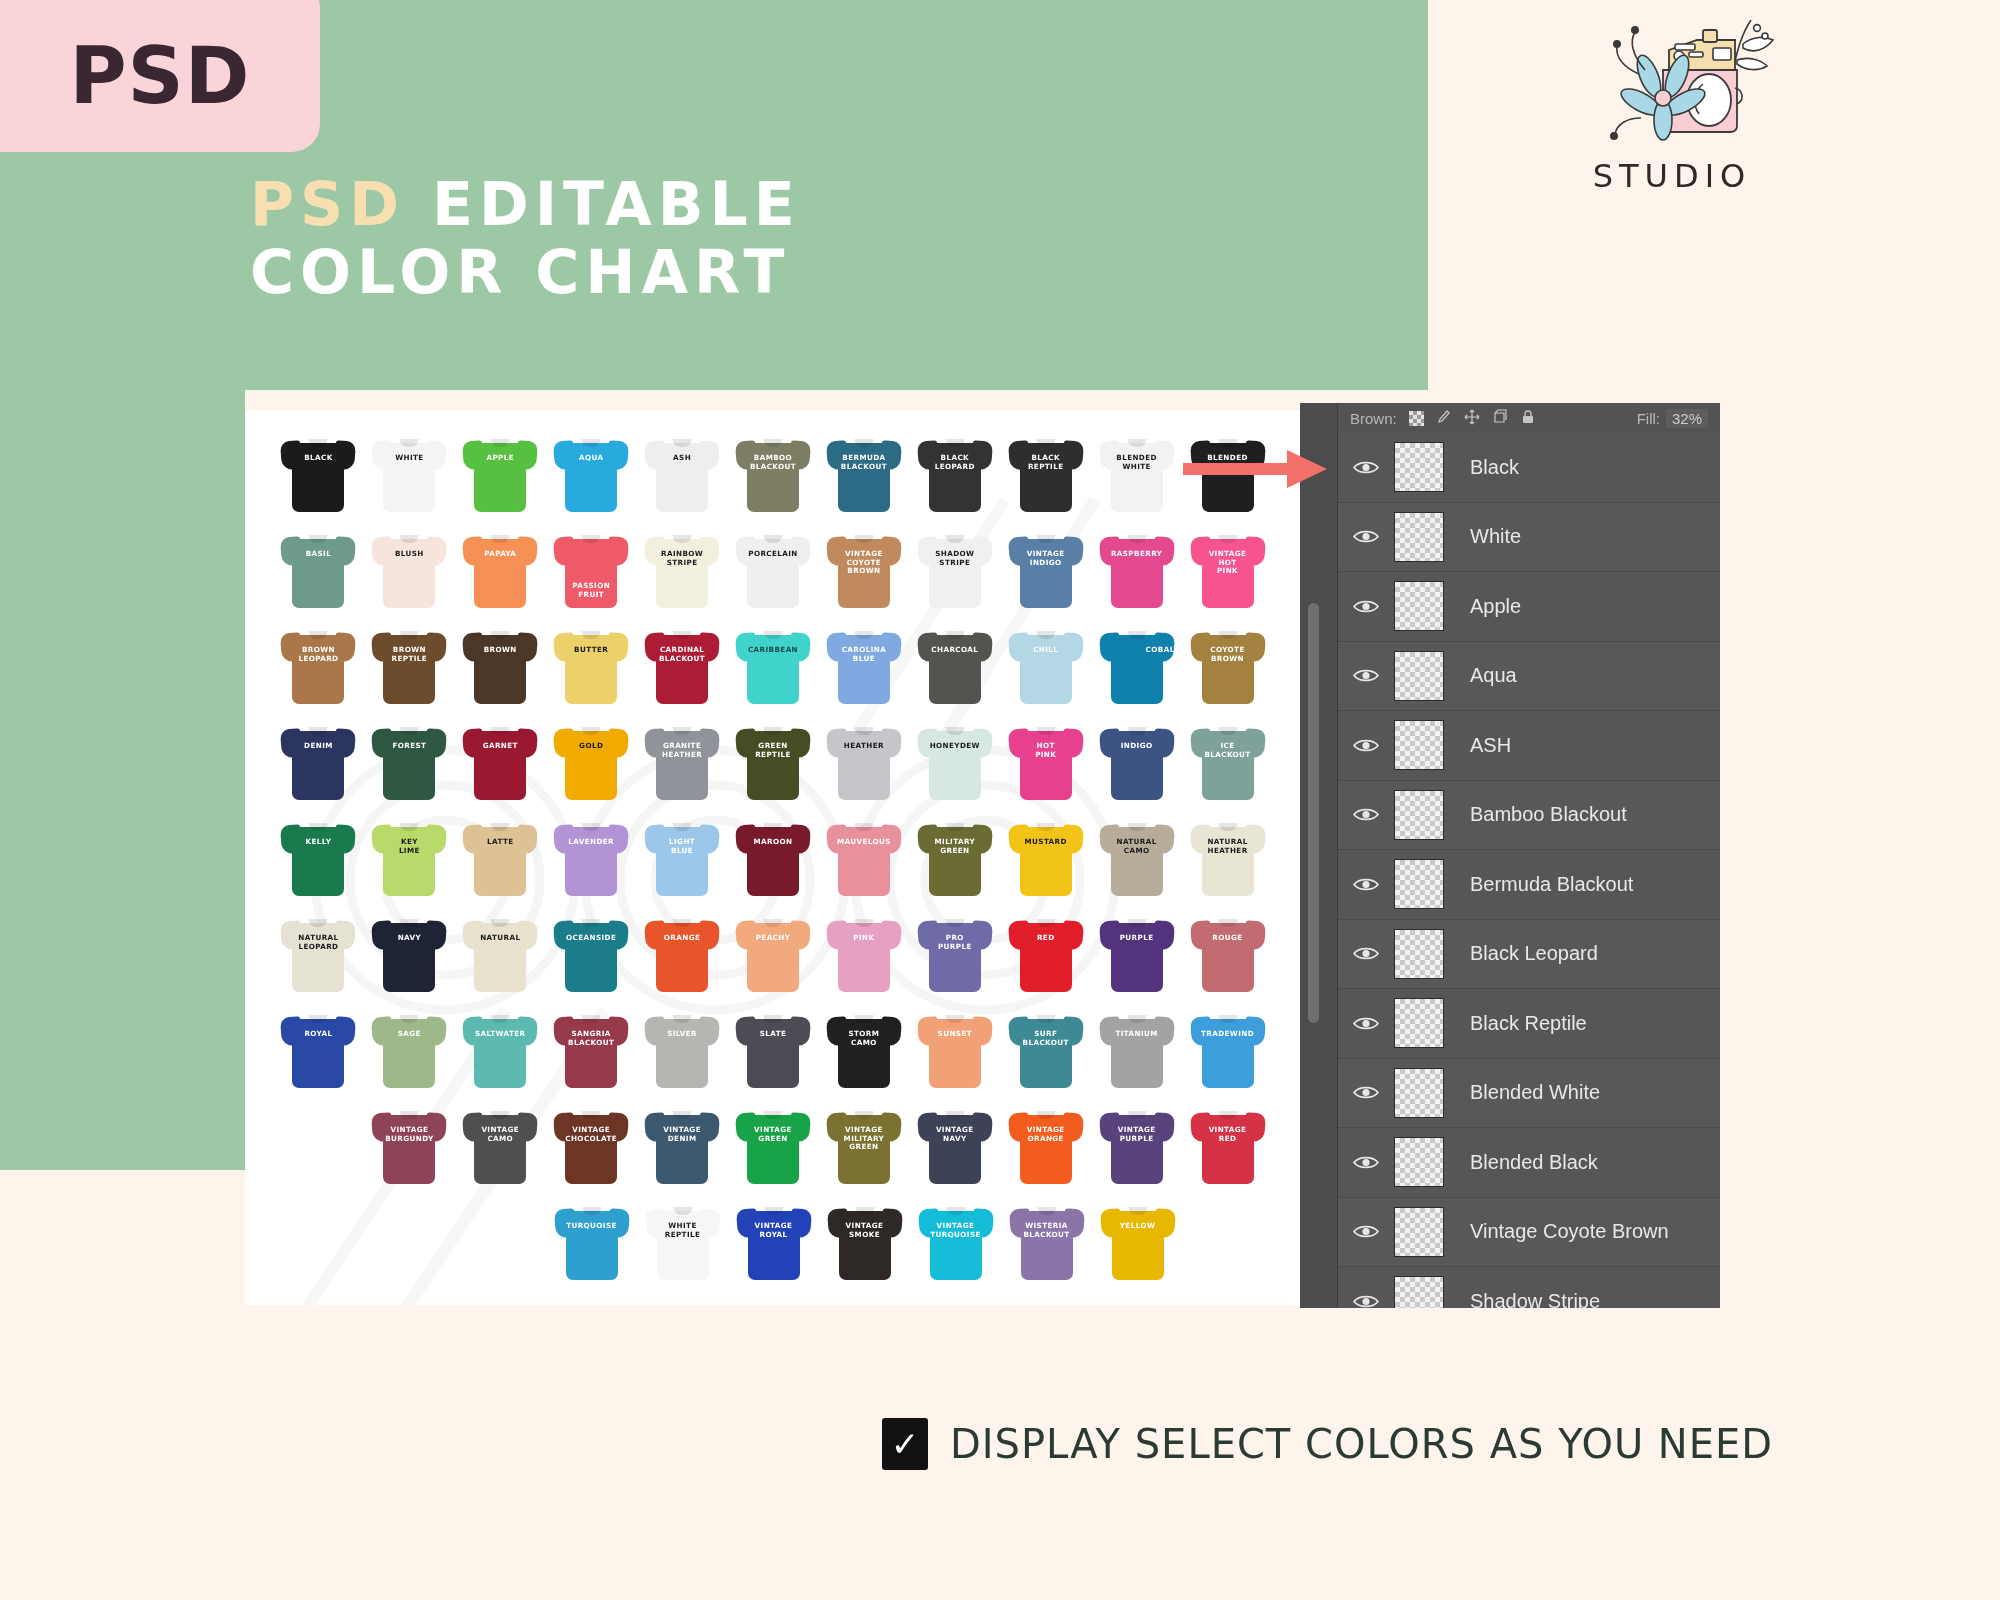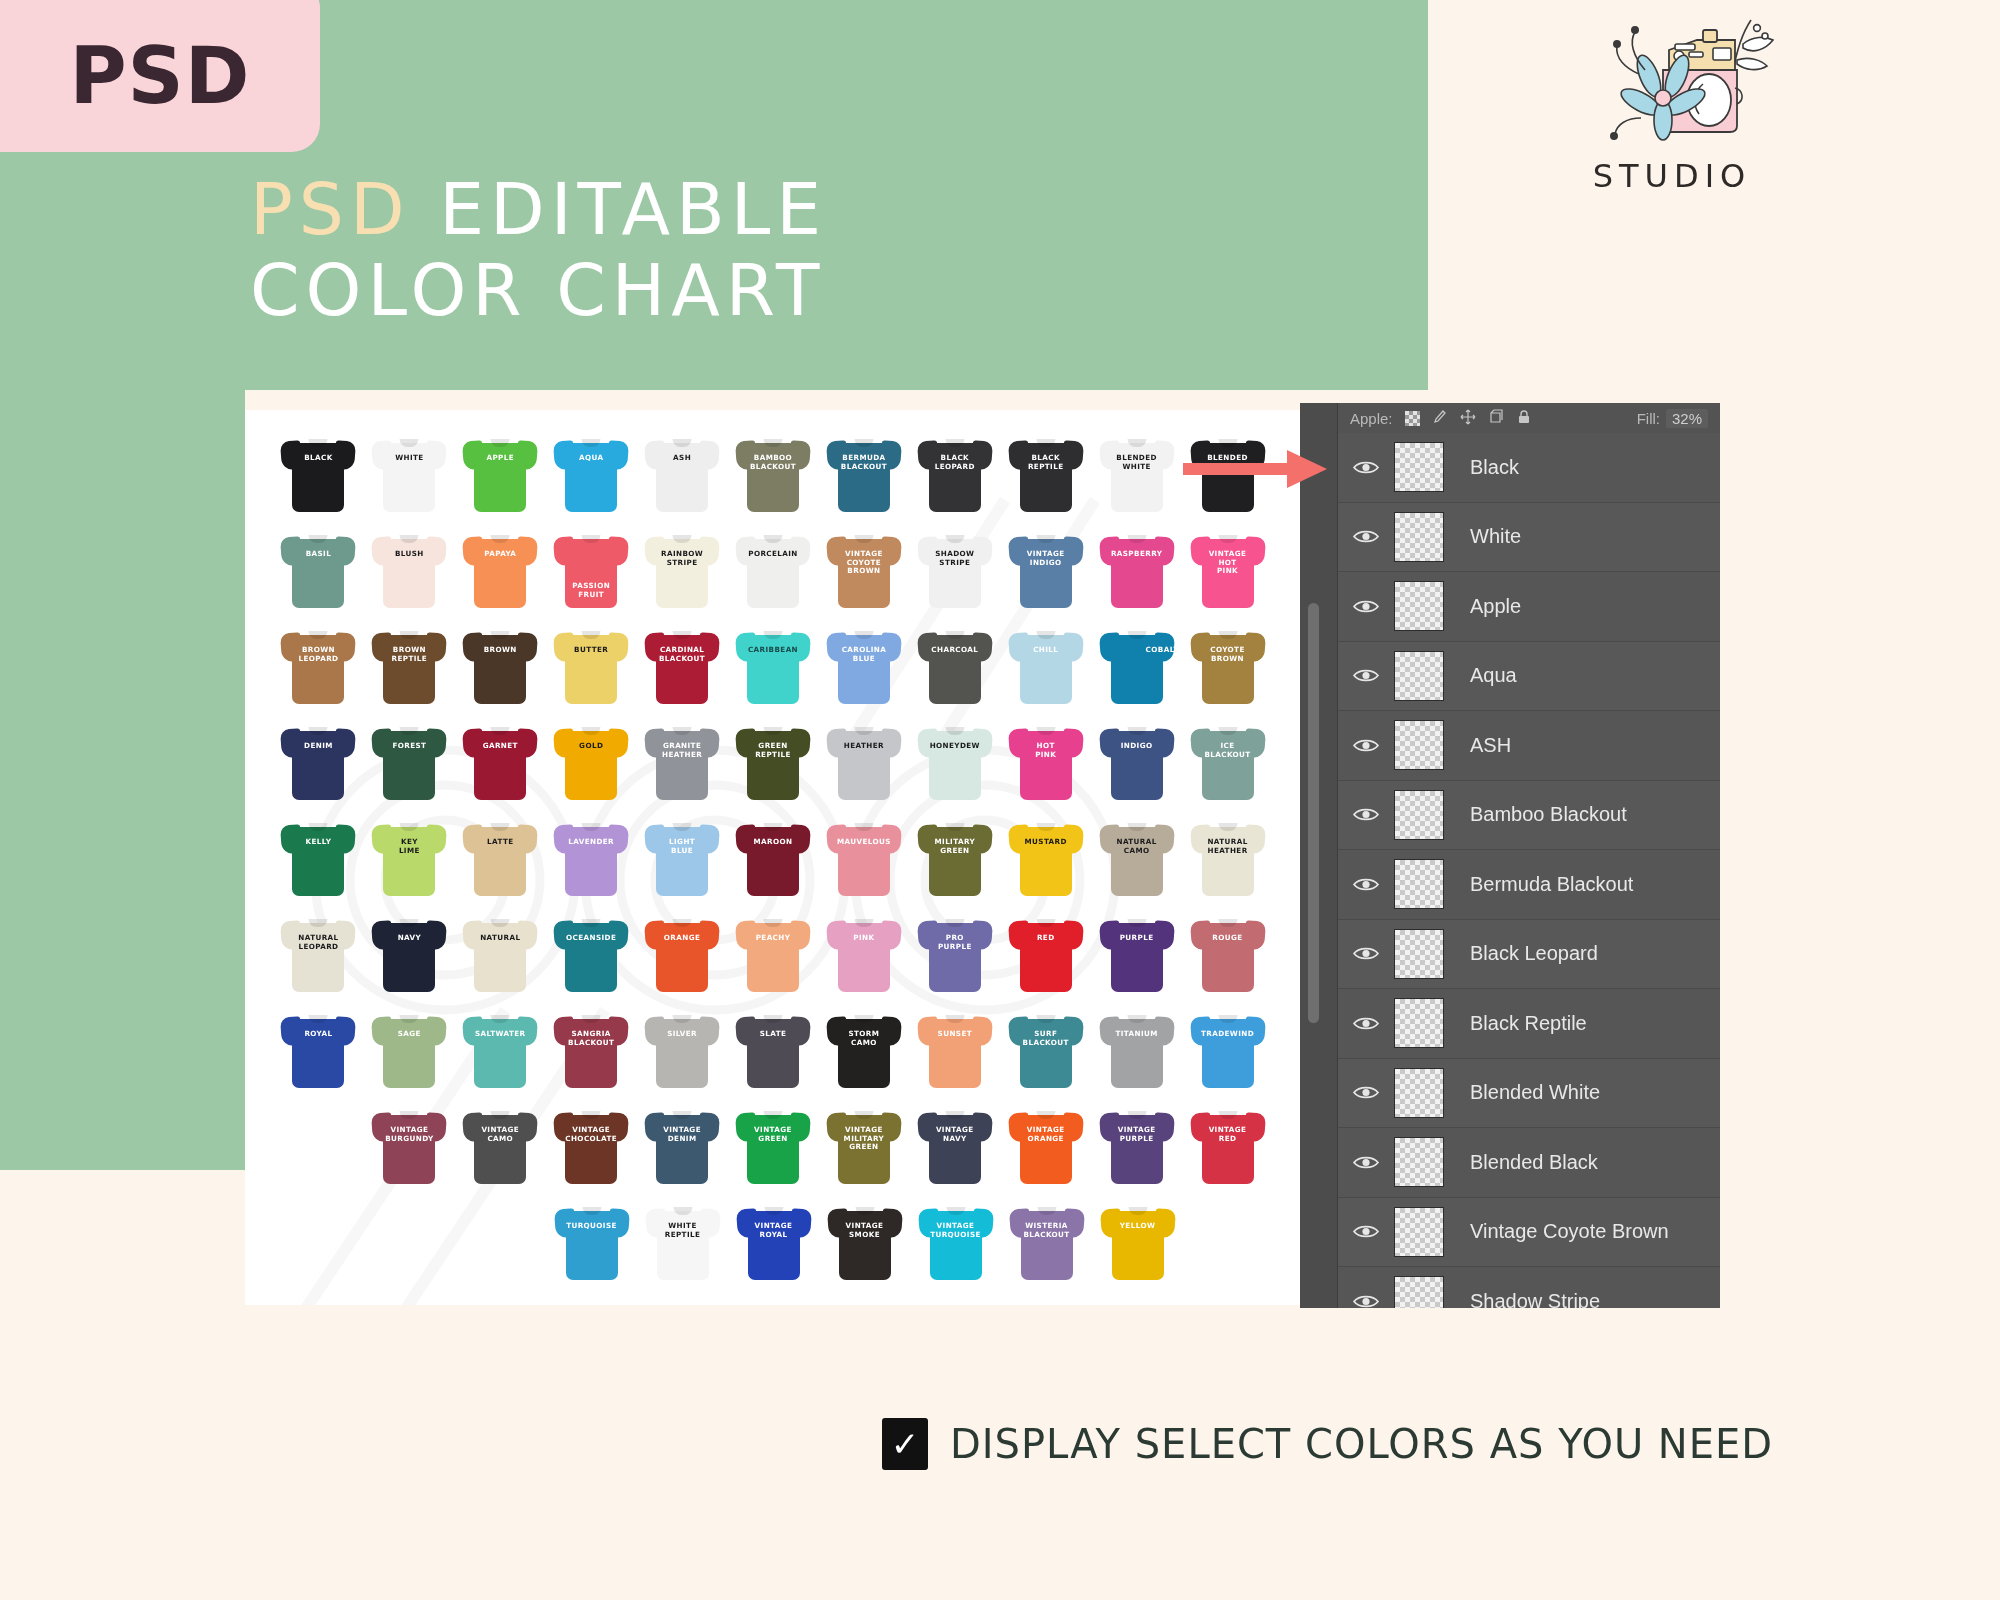--- a/index.html
+++ b/index.html
@@ -38,22 +38,22 @@
     font-size: 78px;
     letter-spacing: 1px;
     color: #3b2731;
   }
 
   
   .headline {
     position: absolute; left: 250px; top: 170px;
     width: 1100px;
     font-family: "DejaVu Sans", sans-serif;
-    font-weight: 400;
-    font-size: 71px;
+    font-weight: 700;
+    font-size: 60px;
     line-height: 1.14;
     letter-spacing: 6px;
     color: #ffffff;
     text-transform: uppercase;
   }
   .headline .accent { color: #f7dfb2; }
 
   
   .logo-block {
     position: absolute; right: 58px; top: 14px;
@@ -1266,21 +1266,21 @@
       <path d="M0 15 L104 15 L104 2 L144 21 L104 40 L104 27 L0 27 Z" fill="#f4706a"></path>
     </svg>
   </div>
 
   <div class="ps-panel">
     <div class="ps-gutter">
       <div class="ps-scroll-track"></div>
     </div>
 
     <div class="ps-lockbar">
-      <span>Apple:</span>
+      <span>Brown:</span>
       <span class="checker-sq"></span>
       <span>
         <svg width="16" height="16" viewBox="0 0 16 16">
             <path d="M3 13 L6 12 L13 4 L11 2 L4 10 Z" fill="none" stroke="#c6c6c6" stroke-width="1.3"></path>
           </svg>
       </span>
       <span>
         <svg width="16" height="16" viewBox="0 0 16 16">
             <path d="M8 1 V15 M1 8 H15 M8 1 L6 3 M8 1 L10 3 M8 15 L6 13 M8 15 L10 13 M1 8 L3 6 M1 8 L3 10 M15 8 L13 6 M15 8 L13 10" fill="none" stroke="#c6c6c6" stroke-width="1.2"></path>
           </svg>

